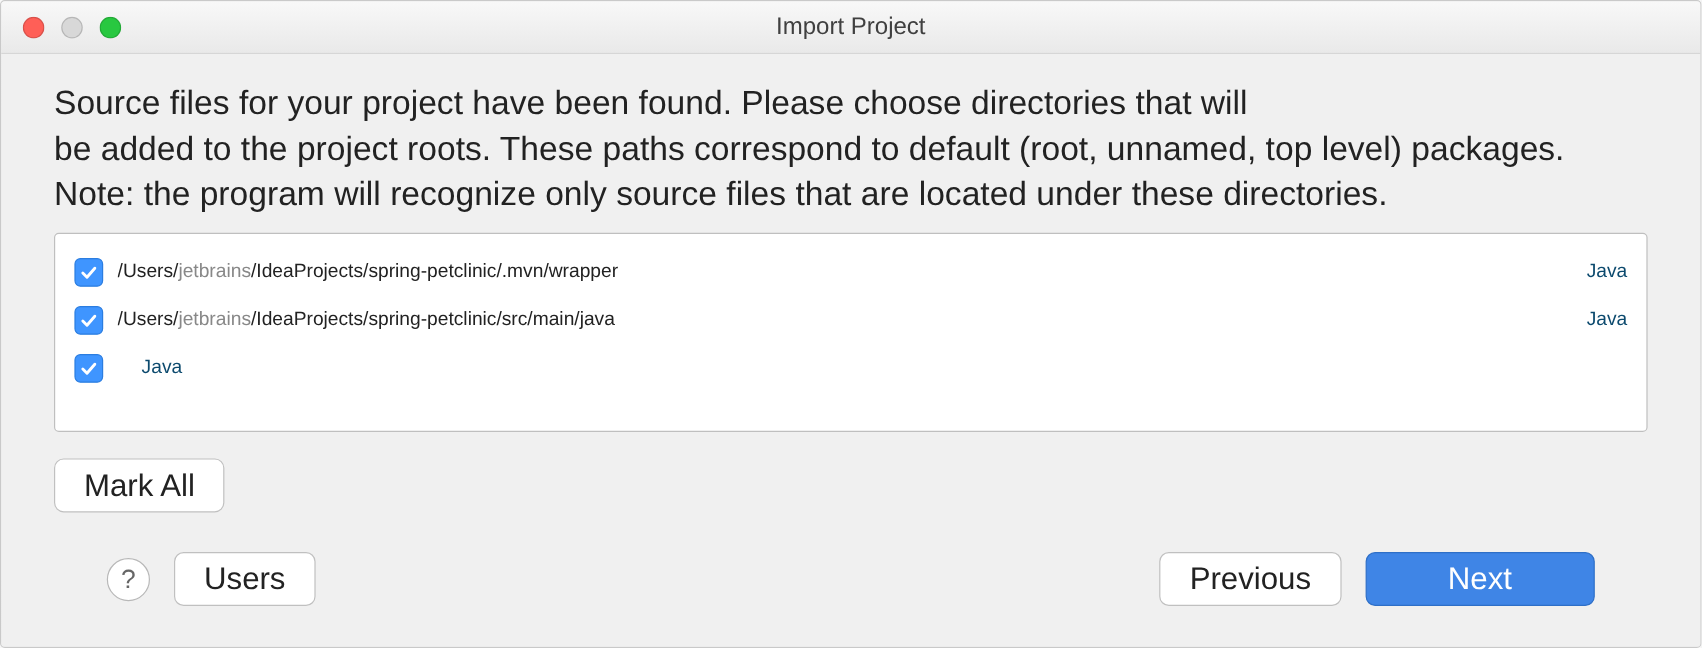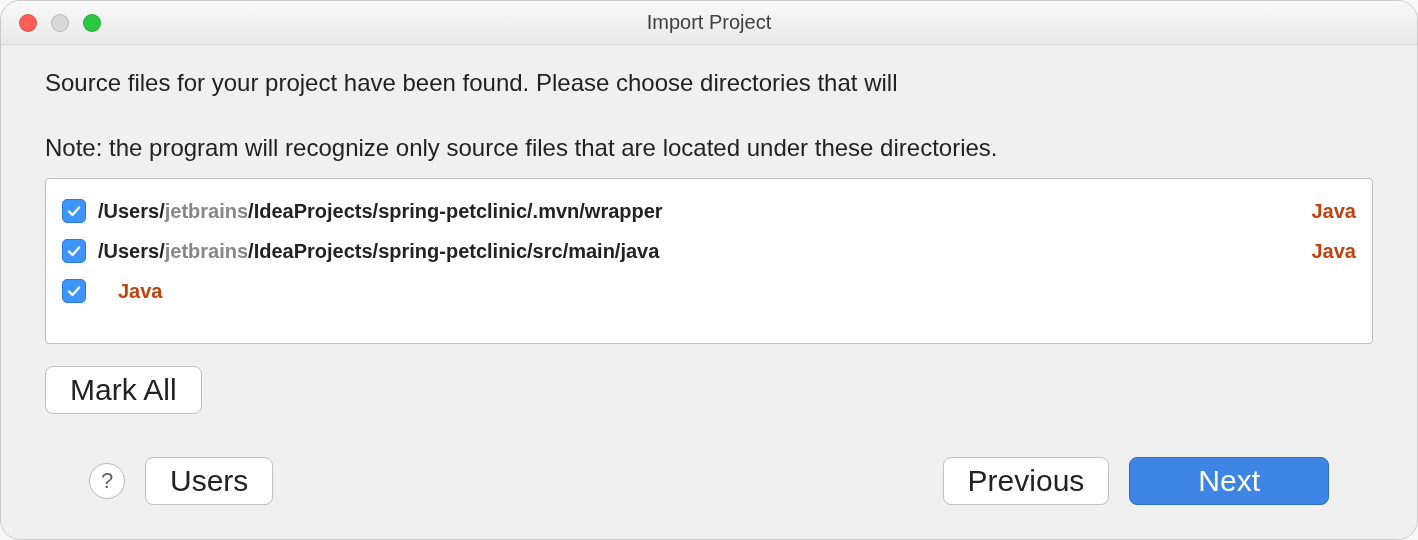--- a/index.html
+++ b/index.html
@@ -6,21 +6,21 @@
     html, body { width: 1418px; height: 540px; overflow: hidden; }
     body {
       font-family: -apple-system, "Helvetica Neue", Arial, sans-serif;
       background: #f7f7f7;
     }
     .window {
       width: 1418px;
       height: 540px;
       background: linear-gradient(#f2f2f2, #ececec);
       border: 1px solid #c9c9c9;
-      border-radius: 20px;
+      border-radius: 4px;
       display: flex;
       flex-direction: column;
       overflow: hidden;
     }
     
     .titlebar {
       height: 44px;
       border-bottom: 1px solid #d6d6d6;
       display: flex;
       align-items: center;
@@ -51,63 +51,62 @@
     }
     
     .content {
       flex: 1;
       padding: 22px 44px 10px 44px;
       display: flex;
       flex-direction: column;
       background: #f0f0f0;
     }
     .description {
-      font-size: 24px;
+      font-size: 28px;
       color: #222;
       line-height: 1.35;
       margin-bottom: 14px;
     }
     .listbox {
       background: #ffffff;
       border: 1px solid #bfbfbf;
       border-radius: 4px;
       padding: 12px 16px 32px 16px;
     }
     .row {
       display: flex;
       align-items: center;
       height: 40px;
-      font-size: 20px;
+      font-size: 16px;
       color: #222;
-      font-weight: bold;
     }
     .check {
       width: 24px; height: 24px;
       border-radius: 5px;
       background: #3f95ff;
       border: 1px solid #2b7de0;
       margin-right: 12px;
       display: flex; align-items: center; justify-content: center;
       flex-shrink: 0;
     }
     .check svg { width: 16px; height: 16px; display:block; }
     .path { flex: 1; white-space: nowrap; overflow: hidden; text-overflow: ellipsis; }
     .path .gray { color: #888; }
-    .lang { color: #c2410c; margin-left: 20px; }
+    .lang { color: #0c4a6e; margin-left: 20px; }
     .mark-buttons {
       display: flex;
       gap: 20px;
       margin-top: 22px;
     }
     .btn {
       background: #ffffff;
       border: 1px solid #c0c0c0;
       border-radius: 8px;
       padding: 6px 24px;
-      font-size: 30px;
+      font-size: 26px;
       color: #222;
       cursor: pointer;
       font-family: inherit;
     }
     
     .footer {
       display: flex;
       align-items: center;
       padding: 0 44px 24px 44px;
       margin-top: auto;
@@ -142,21 +141,21 @@
       <div class="tl tl-min"></div>
       <div class="tl tl-zoom"></div>
     </div>
     <div class="title">Import Project</div>
   </div>
 
   <div class="content">
 
     <div class="description">
       <span>Source files for your project have been found. Please choose directories that will</span><br>
-      <br>
+      <span>be added to the project roots. These paths correspond to default (root, unnamed, top level) packages.</span><br>
       <span>Note: the program will recognize only source files that are located under these directories.</span>
     </div>
 
     <div class="listbox">
 
       <div class="row">
         <div class="check">
           <svg viewBox="0 0 16 16">
               <polyline points="3,8.5 6.5,12 13,4.5" fill="none" stroke="#fff" stroke-width="2.4" stroke-linecap="round" stroke-linejoin="round"></polyline>
             </svg>

